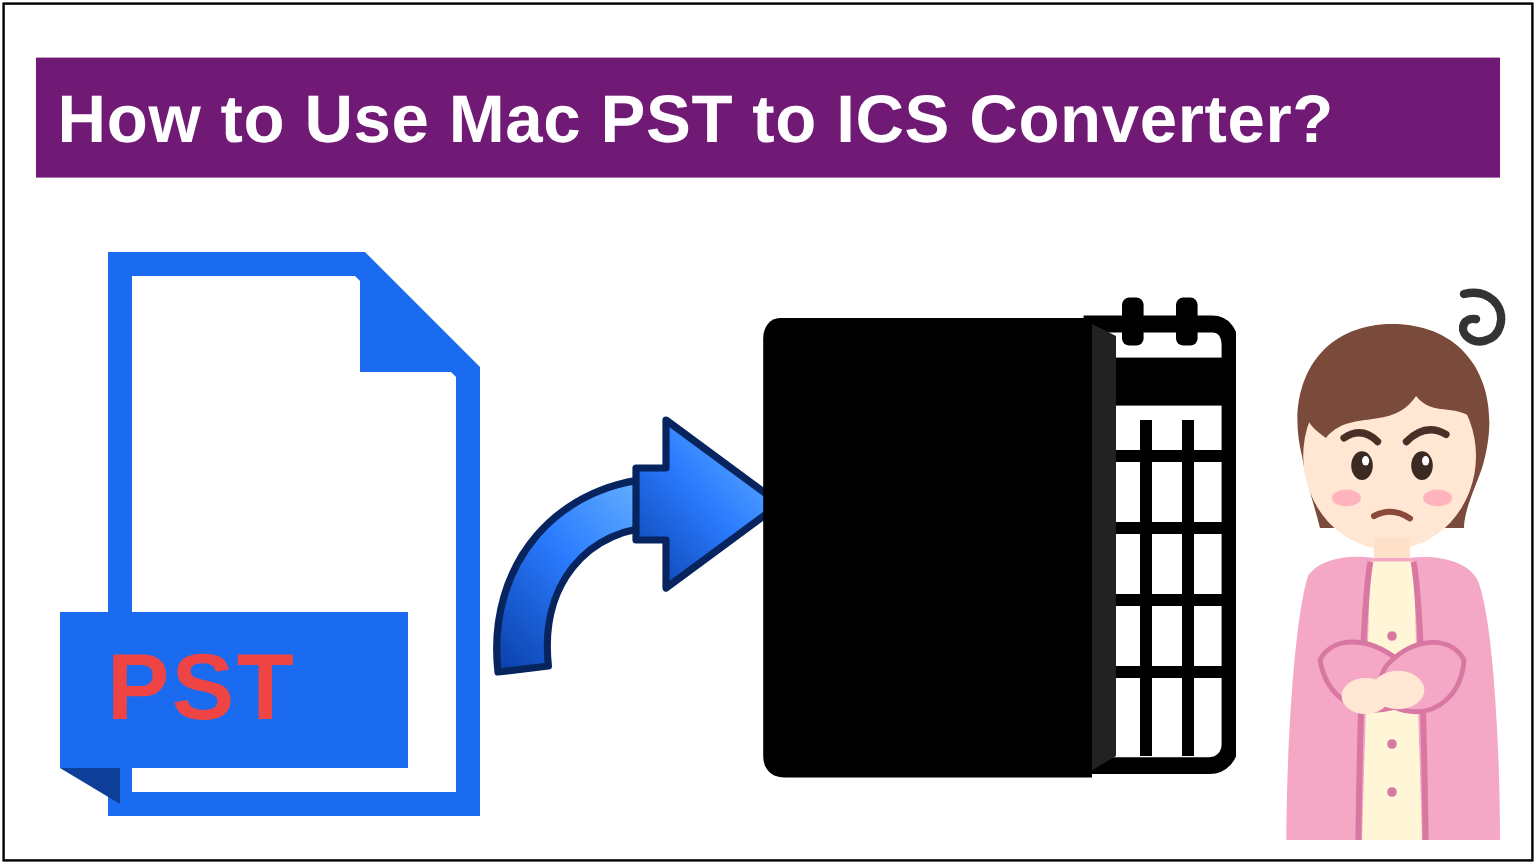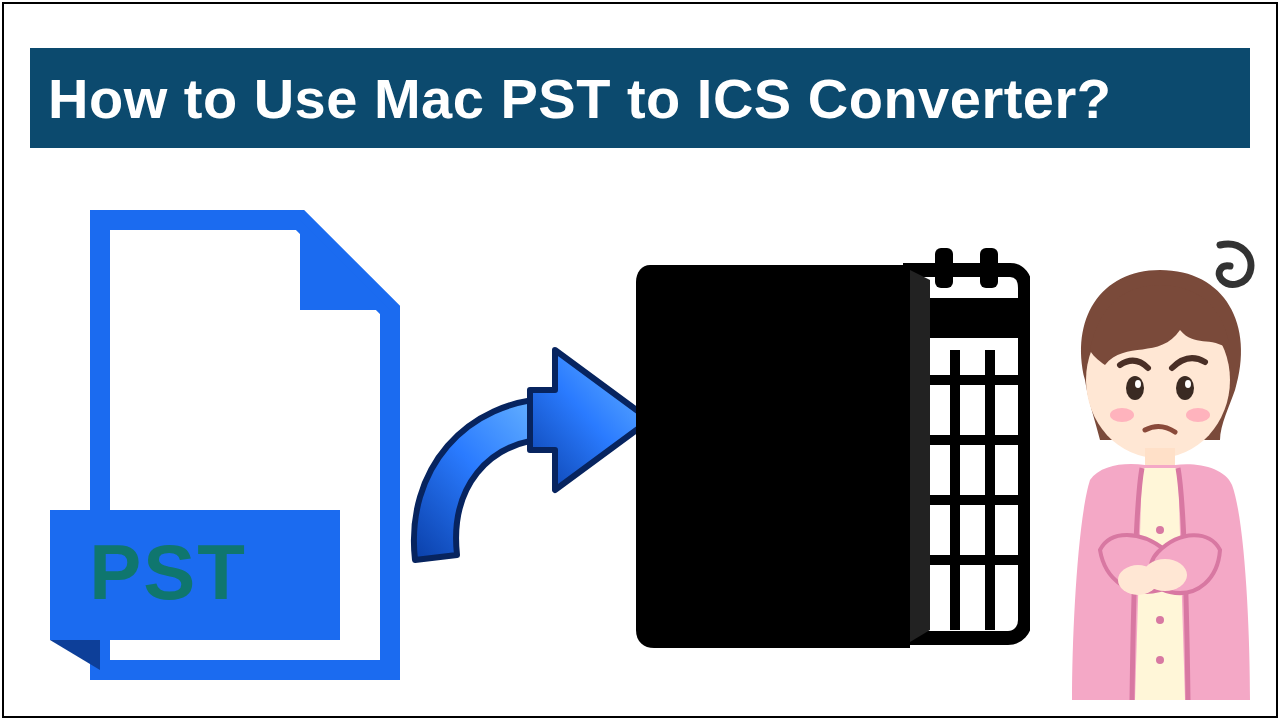--- a/index.html
+++ b/index.html
@@ -15,21 +15,21 @@
     position: absolute;
     top: 2px; left: 2px; right: 2px; bottom: 2px;
     border: 2px solid #000;
   }
   .banner {
     position: absolute;
     top: 48px;
     left: 30px;
     right: 30px;
     height: 100px;
-    background: #0c4a6e;
+    background: #701a75;
     display: flex;
     align-items: center;
     padding-left: 18px;
   }
   .banner-text {
     color: #fff;
     font-size: 56px;
     font-weight: bold;
     letter-spacing: 0.5px;
   }
@@ -71,21 +71,21 @@
   }
   .pst-label {
     position: absolute;
     left: 53px;
     top: 322px;
     width: 230px;
     height: 100px;
     display: flex;
     align-items: center;
     justify-content: center;
-    color: #0f766e;
+    color: #ef4444;
     font-size: 78px;
     font-weight: 900;
     font-family: Arial, sans-serif;
     letter-spacing: 2px;
   }
   .ics-label {
     position: absolute;
     left: 654px;
     top: 195px;
     color: #fff;

